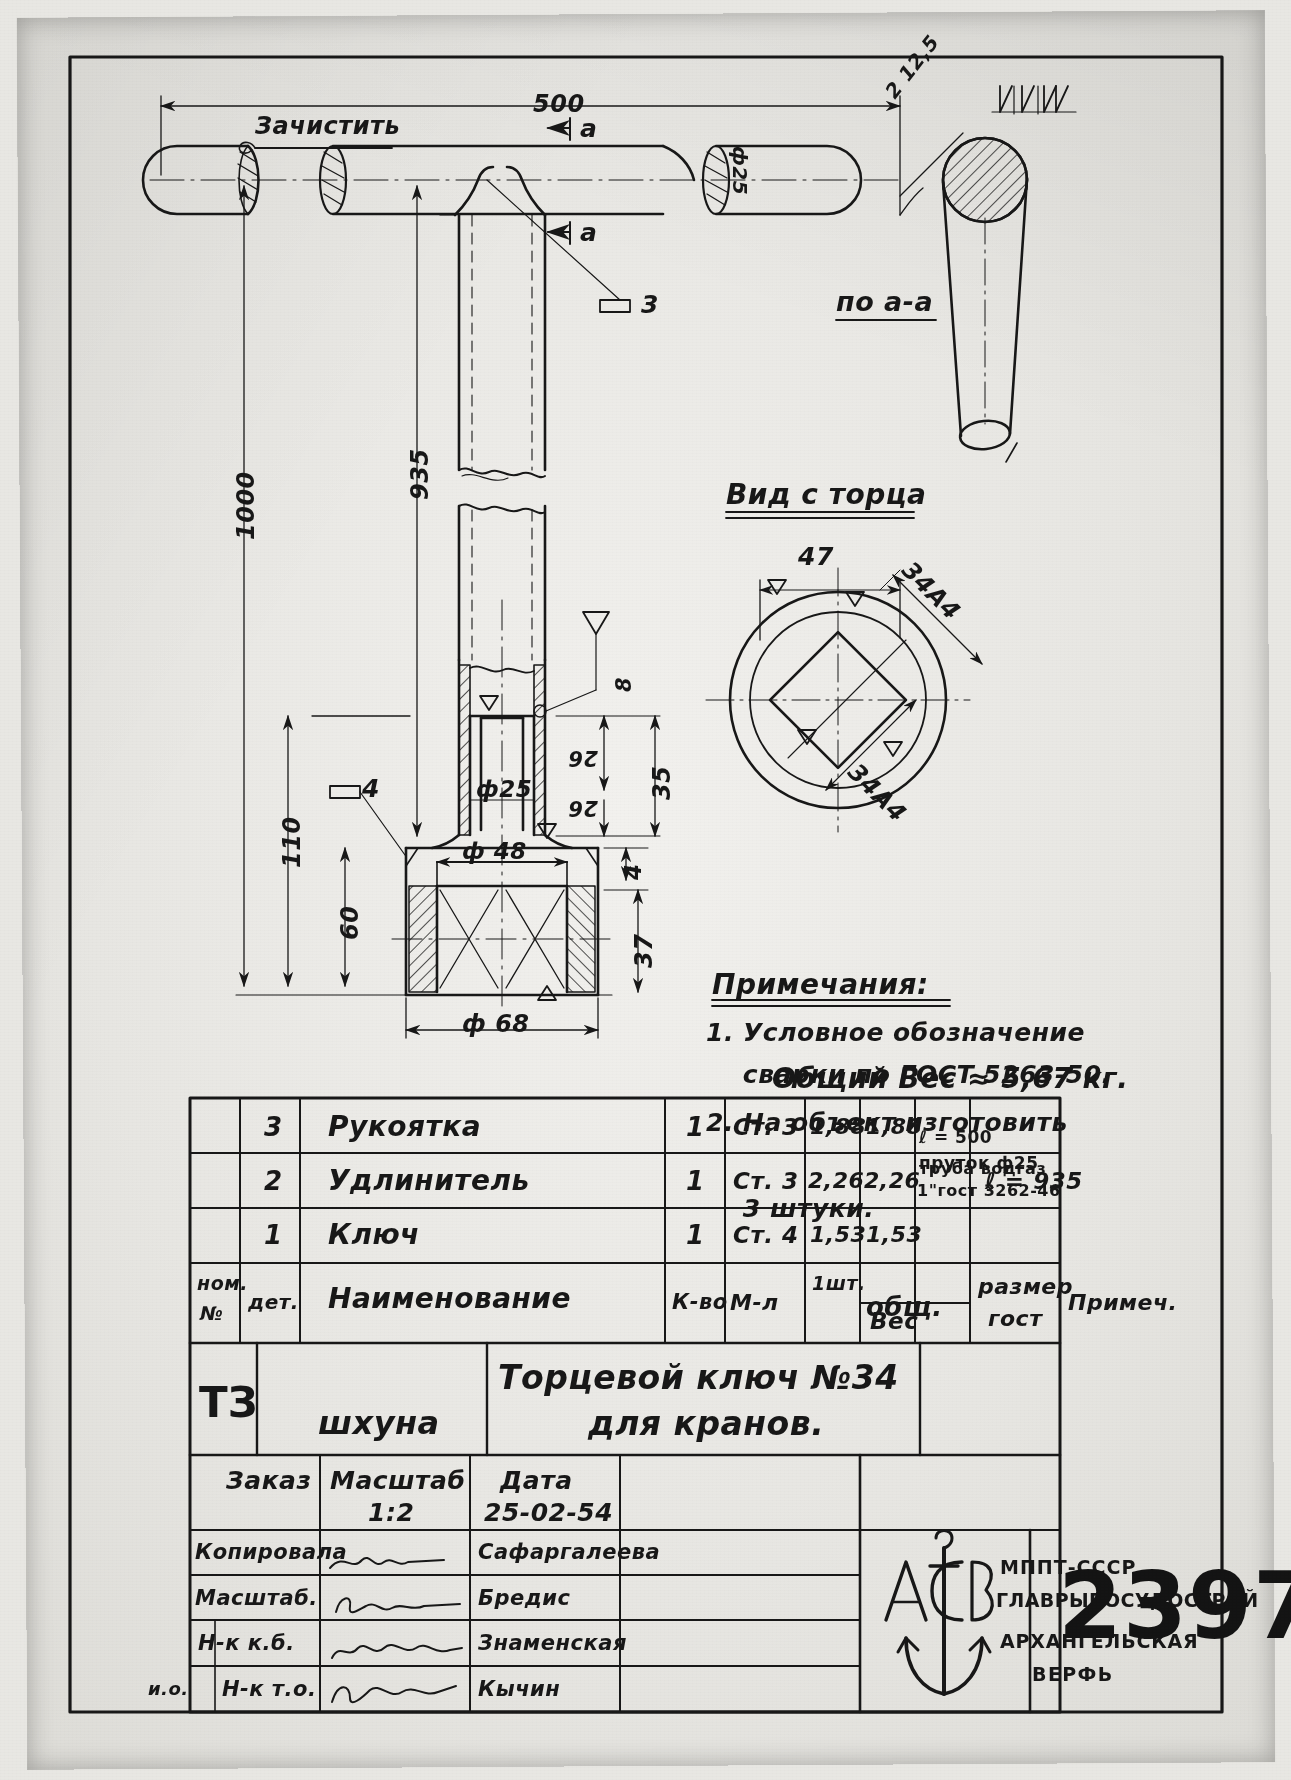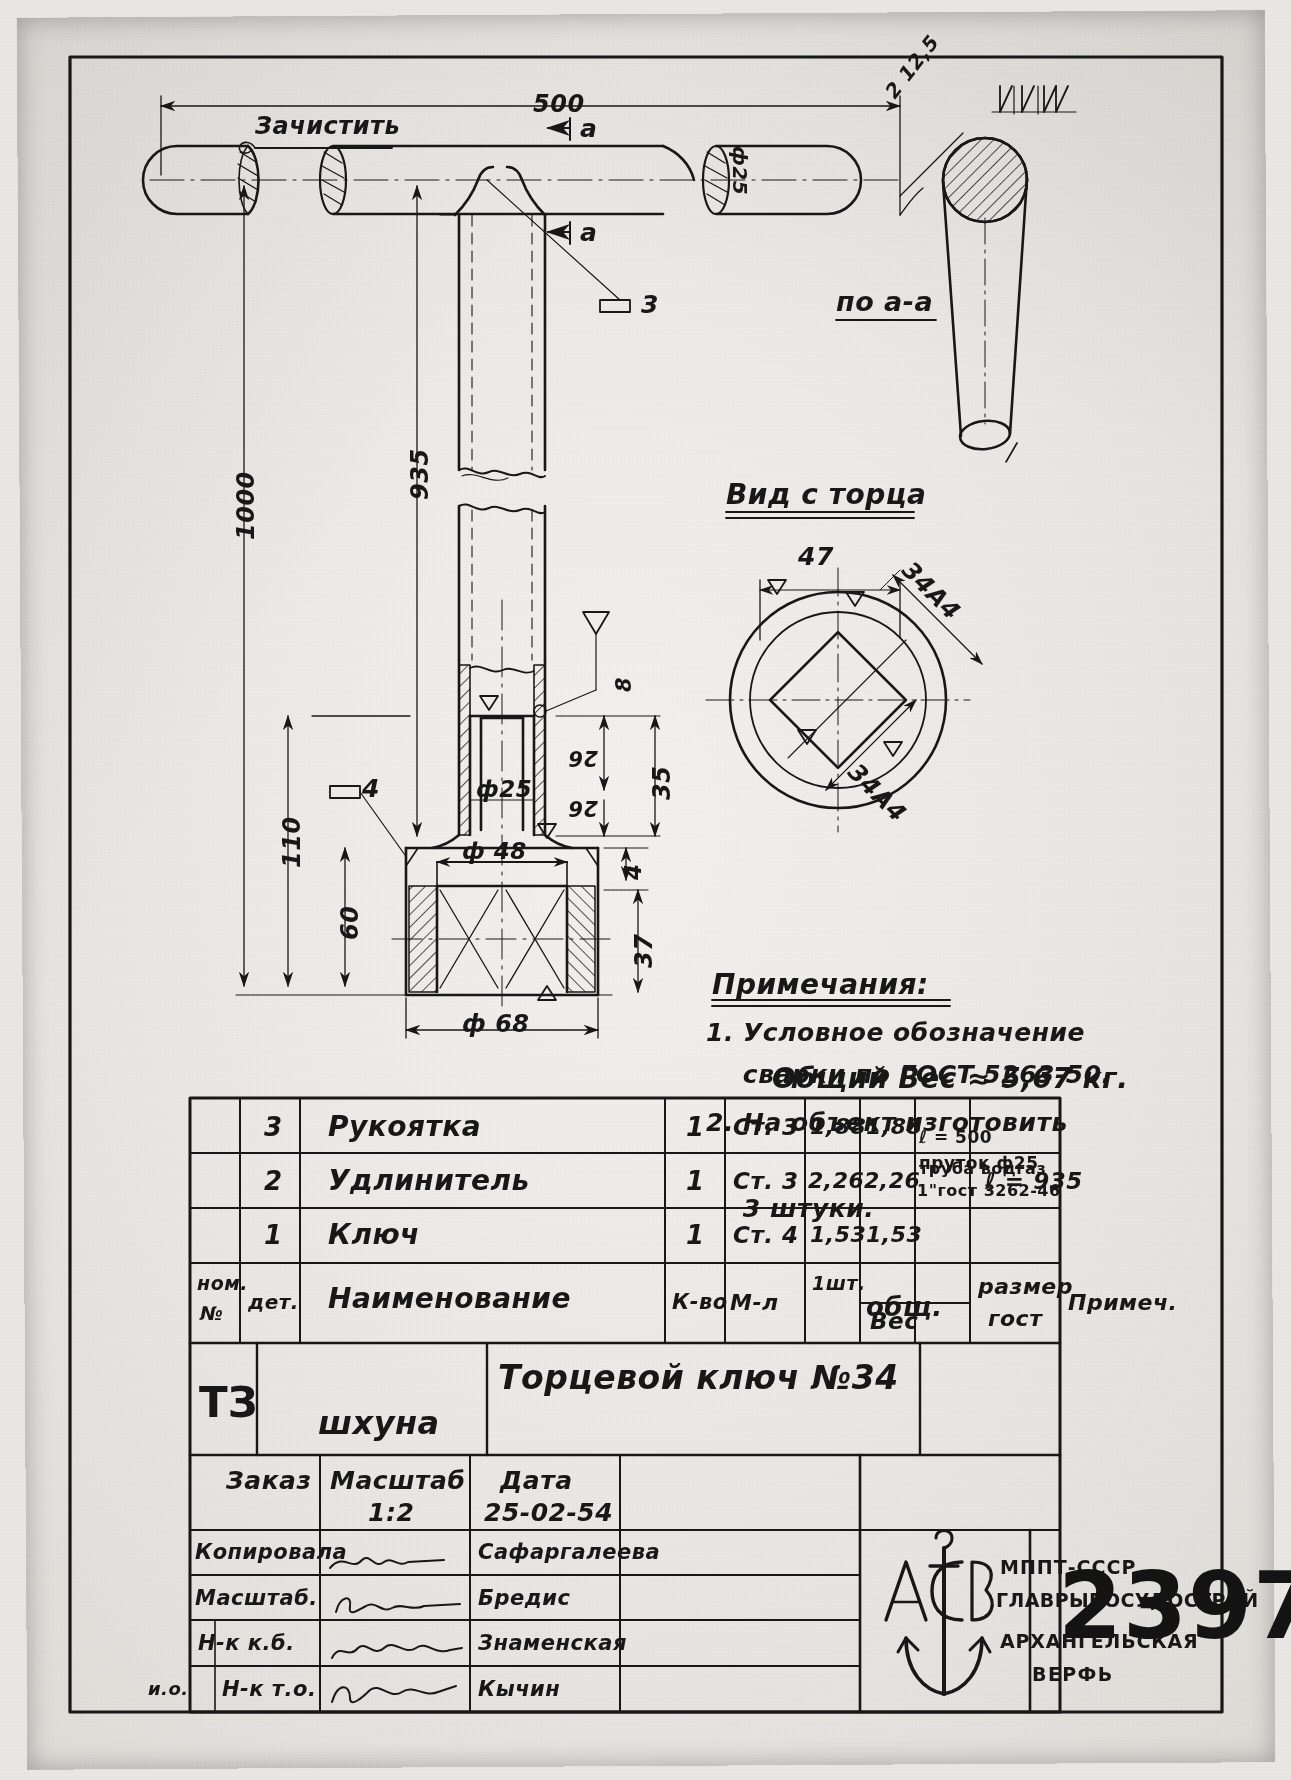--- a/index.html
+++ b/index.html
@@ -419,20 +419,21 @@
   <div class="tx" style="left:812px;top:1272px;font-size:19px;">1шт.</div>
   <div class="tx" style="left:866px;top:1260px;font-size:26px;margin-top:32px;">общ.</div>
   <div class="tx" style="left:870px;top:1308px;font-size:23px;">Вес</div>
   <div class="tx" style="left:978px;top:1274px;font-size:22px;">размер</div>
   <div class="tx" style="left:988px;top:1306px;font-size:22px;">гост</div>
   <div class="tx" style="left:1068px;top:1290px;font-size:22px;">Примеч.</div>
 
   <div class="tx nonit" style="left:199px;top:1378px;font-size:42px;letter-spacing:0;">ТЗ</div>
   <div class="tx" style="left:318px;top:1404px;font-size:32px;">шхуна</div>
   <div class="tx" style="left:498px;top:1358px;font-size:33px;">Торцевой ключ №34</div>
+  <div class="tx" style="left:588px;top:1404px;font-size:33px;">для кранов.</div>
 
   <div class="tx" style="left:226px;top:1466px;font-size:25px;">Заказ</div>
   <div class="tx" style="left:330px;top:1466px;font-size:25px;">Масштаб</div>
   <div class="tx" style="left:368px;top:1498px;font-size:25px;">1:2</div>
   <div class="tx" style="left:500px;top:1466px;font-size:25px;">Дата</div>
   <div class="tx" style="left:484px;top:1498px;font-size:25px;">25-02-54</div>
 
   <div class="tx" style="left:195px;top:1540px;font-size:21px;">Копировала</div>
   <div class="tx" style="left:478px;top:1540px;font-size:21px;">Сафаргалеева</div>
   <div class="tx" style="left:195px;top:1586px;font-size:21px;">Масштаб.</div>

